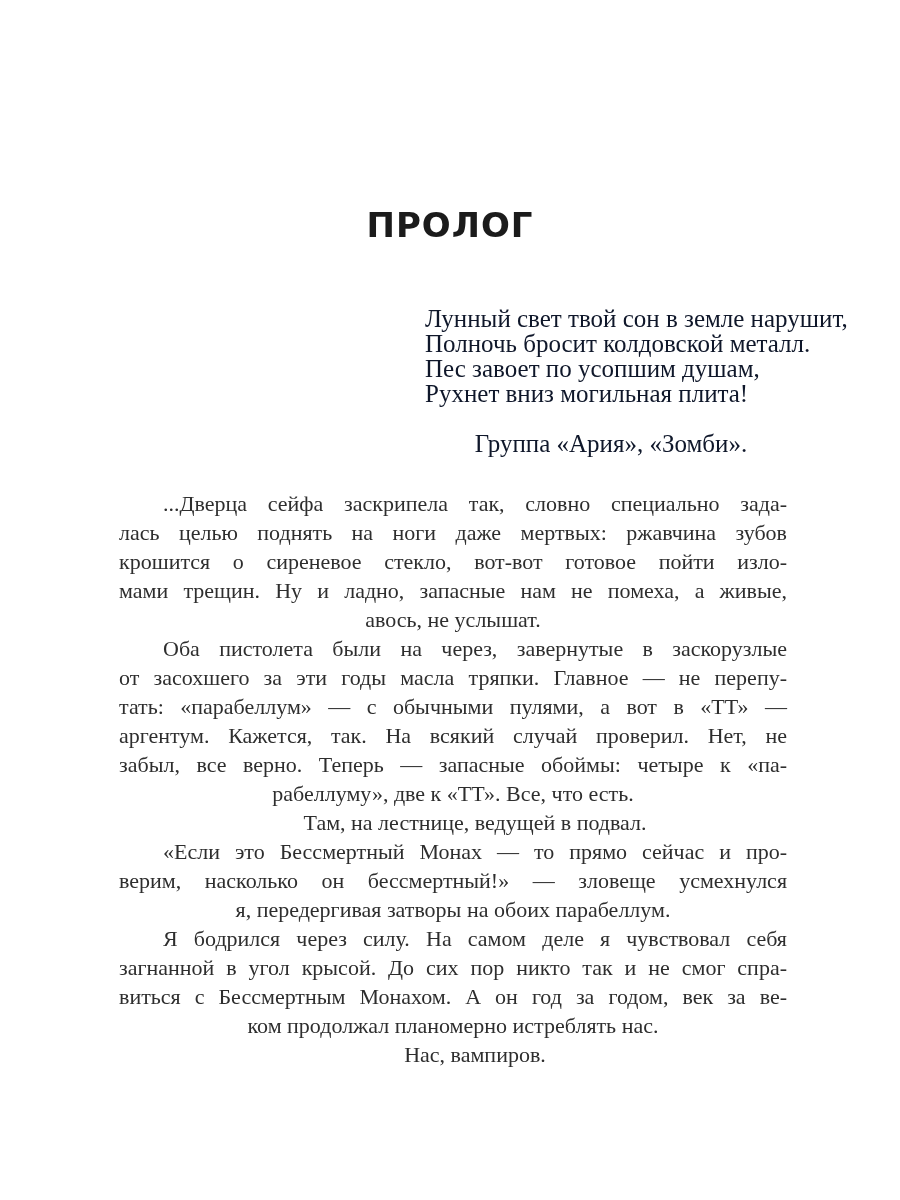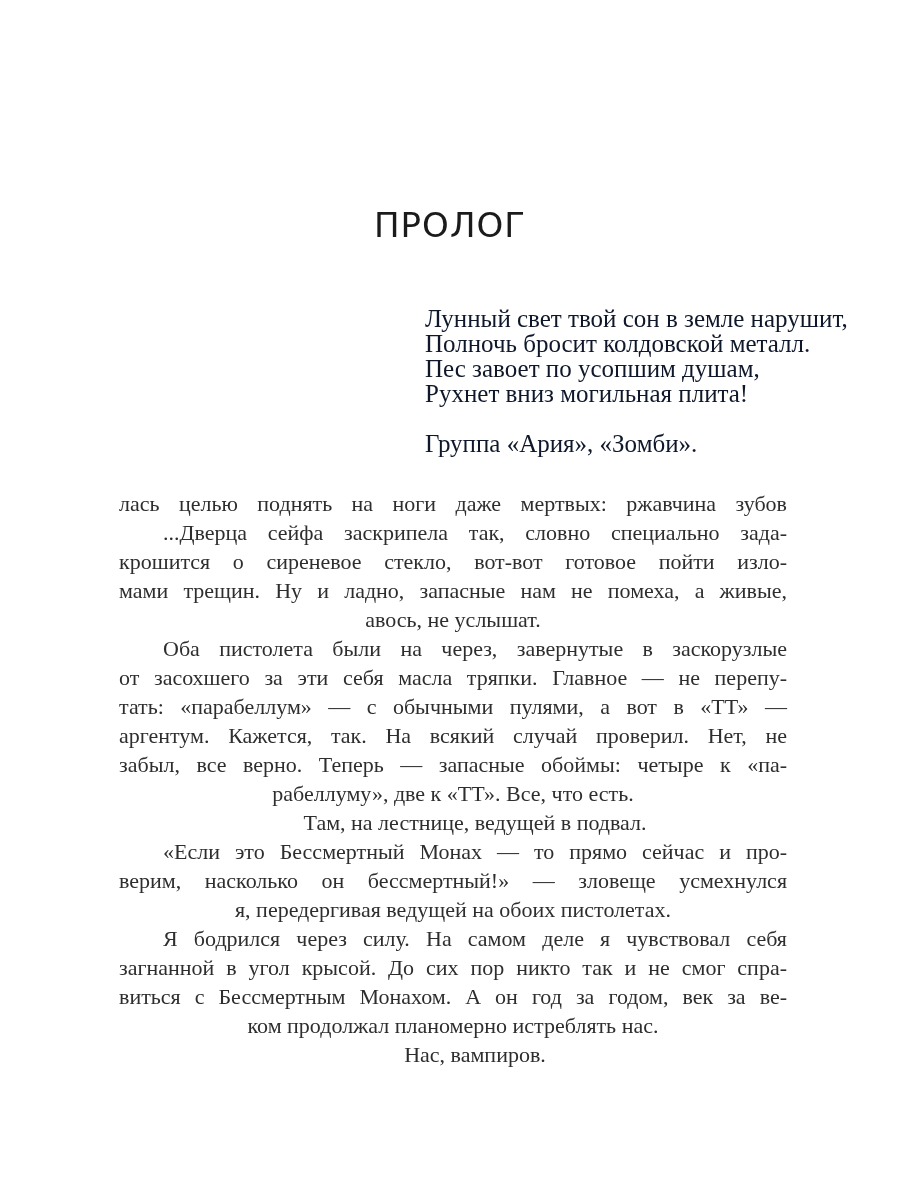--- a/index.html
+++ b/index.html
@@ -13,37 +13,37 @@
     overflow: hidden;
   }
   .chapter-title {
     position: absolute;
     top: 206px;
     left: 0;
     width: 900px;
     margin: 0;
     text-align: center;
     font-family: "DejaVu Sans", "Liberation Sans", sans-serif;
-    font-weight: 400;
+    font-weight: 700;
     font-size: 34px;
     line-height: 38px;
     letter-spacing: 1px;
     color: #1b1b1b;
   }
   .epigraph {
     position: absolute;
     left: 425px;
     top: 306px;
     width: 372px;
     font-size: 25px;
     line-height: 25px;
     color: #0f172a;
   }
   .ep-line { white-space: nowrap; }
-  .ep-attr { margin-top: 25px; }
+  .ep-attr { margin-top: 25px; text-align: center; }
   .body-text {
     position: absolute;
     left: 119px;
     top: 489px;
     width: 668px;
     font-size: 22px;
     line-height: 29px;
     color: #2e2e2e;
   }
   .para { margin: 0; }
@@ -60,41 +60,41 @@
     <div>
         <div class="ep-line">Лунный свет твой сон в земле нарушит,</div>
         <div class="ep-line">Полночь бросит колдовской металл.</div>
         <div class="ep-line">Пес завоет по усопшим душам,</div>
         <div class="ep-line">Рухнет вниз могильная плита!</div>
       </div>
     <div class="ep-attr">Группа «Ария», «Зомби».</div>
   </div>
   <div class="body-text">
       <div class="para">
+        <div class="line j ind">...Дверца сейфа заскрипела так, словно специально зада-</div>
         <div class="line j">лась целью поднять на ноги даже мертвых: ржавчина зубов</div>
-        <div class="line j ind">...Дверца сейфа заскрипела так, словно специально зада-</div>
         <div class="line j">крошится о сиреневое стекло, вот-вот готовое пойти изло-</div>
         <div class="line j">мами трещин. Ну и ладно, запасные нам не помеха, а живые,</div>
         <div class="line">авось, не услышат.</div>
       </div>
       <div class="para">
         <div class="line j ind">Оба пистолета были на через, завернутые в заскорузлые</div>
-        <div class="line j">от засохшего за эти себя масла тряпки. Главное — не перепу-</div>
+        <div class="line j">от засохшего за эти годы масла тряпки. Главное — не перепу-</div>
         <div class="line j">тать: «парабеллум» — с обычными пулями, а вот в «ТТ» —</div>
         <div class="line j">аргентум. Кажется, так. На всякий случай проверил. Нет, не</div>
         <div class="line j">забыл, все верно. Теперь — запасные обоймы: четыре к «па-</div>
         <div class="line">рабеллуму», две к «ТТ». Все, что есть.</div>
       </div>
       <div class="para">
         <div class="line ind">Там, на лестнице, ведущей в подвал.</div>
       </div>
       <div class="para">
         <div class="line j ind">«Если это Бессмертный Монах — то прямо сейчас и про-</div>
         <div class="line j">верим, насколько он бессмертный!» — зловеще усмехнулся</div>
-        <div class="line">я, передергивая ведущей на обоих пистолетах.</div>
+        <div class="line">я, передергивая затворы на обоих парабеллум.</div>
       </div>
       <div class="para">
         <div class="line j ind">Я бодрился через силу. На самом деле я чувствовал себя</div>
         <div class="line j">загнанной в угол крысой. До сих пор никто так и не смог спра-</div>
         <div class="line j">виться с Бессмертным Монахом. А он год за годом, век за ве-</div>
         <div class="line">ком продолжал планомерно истреблять нас.</div>
       </div>
       <div class="para">
         <div class="line ind">Нас, вампиров.</div>
       </div>

